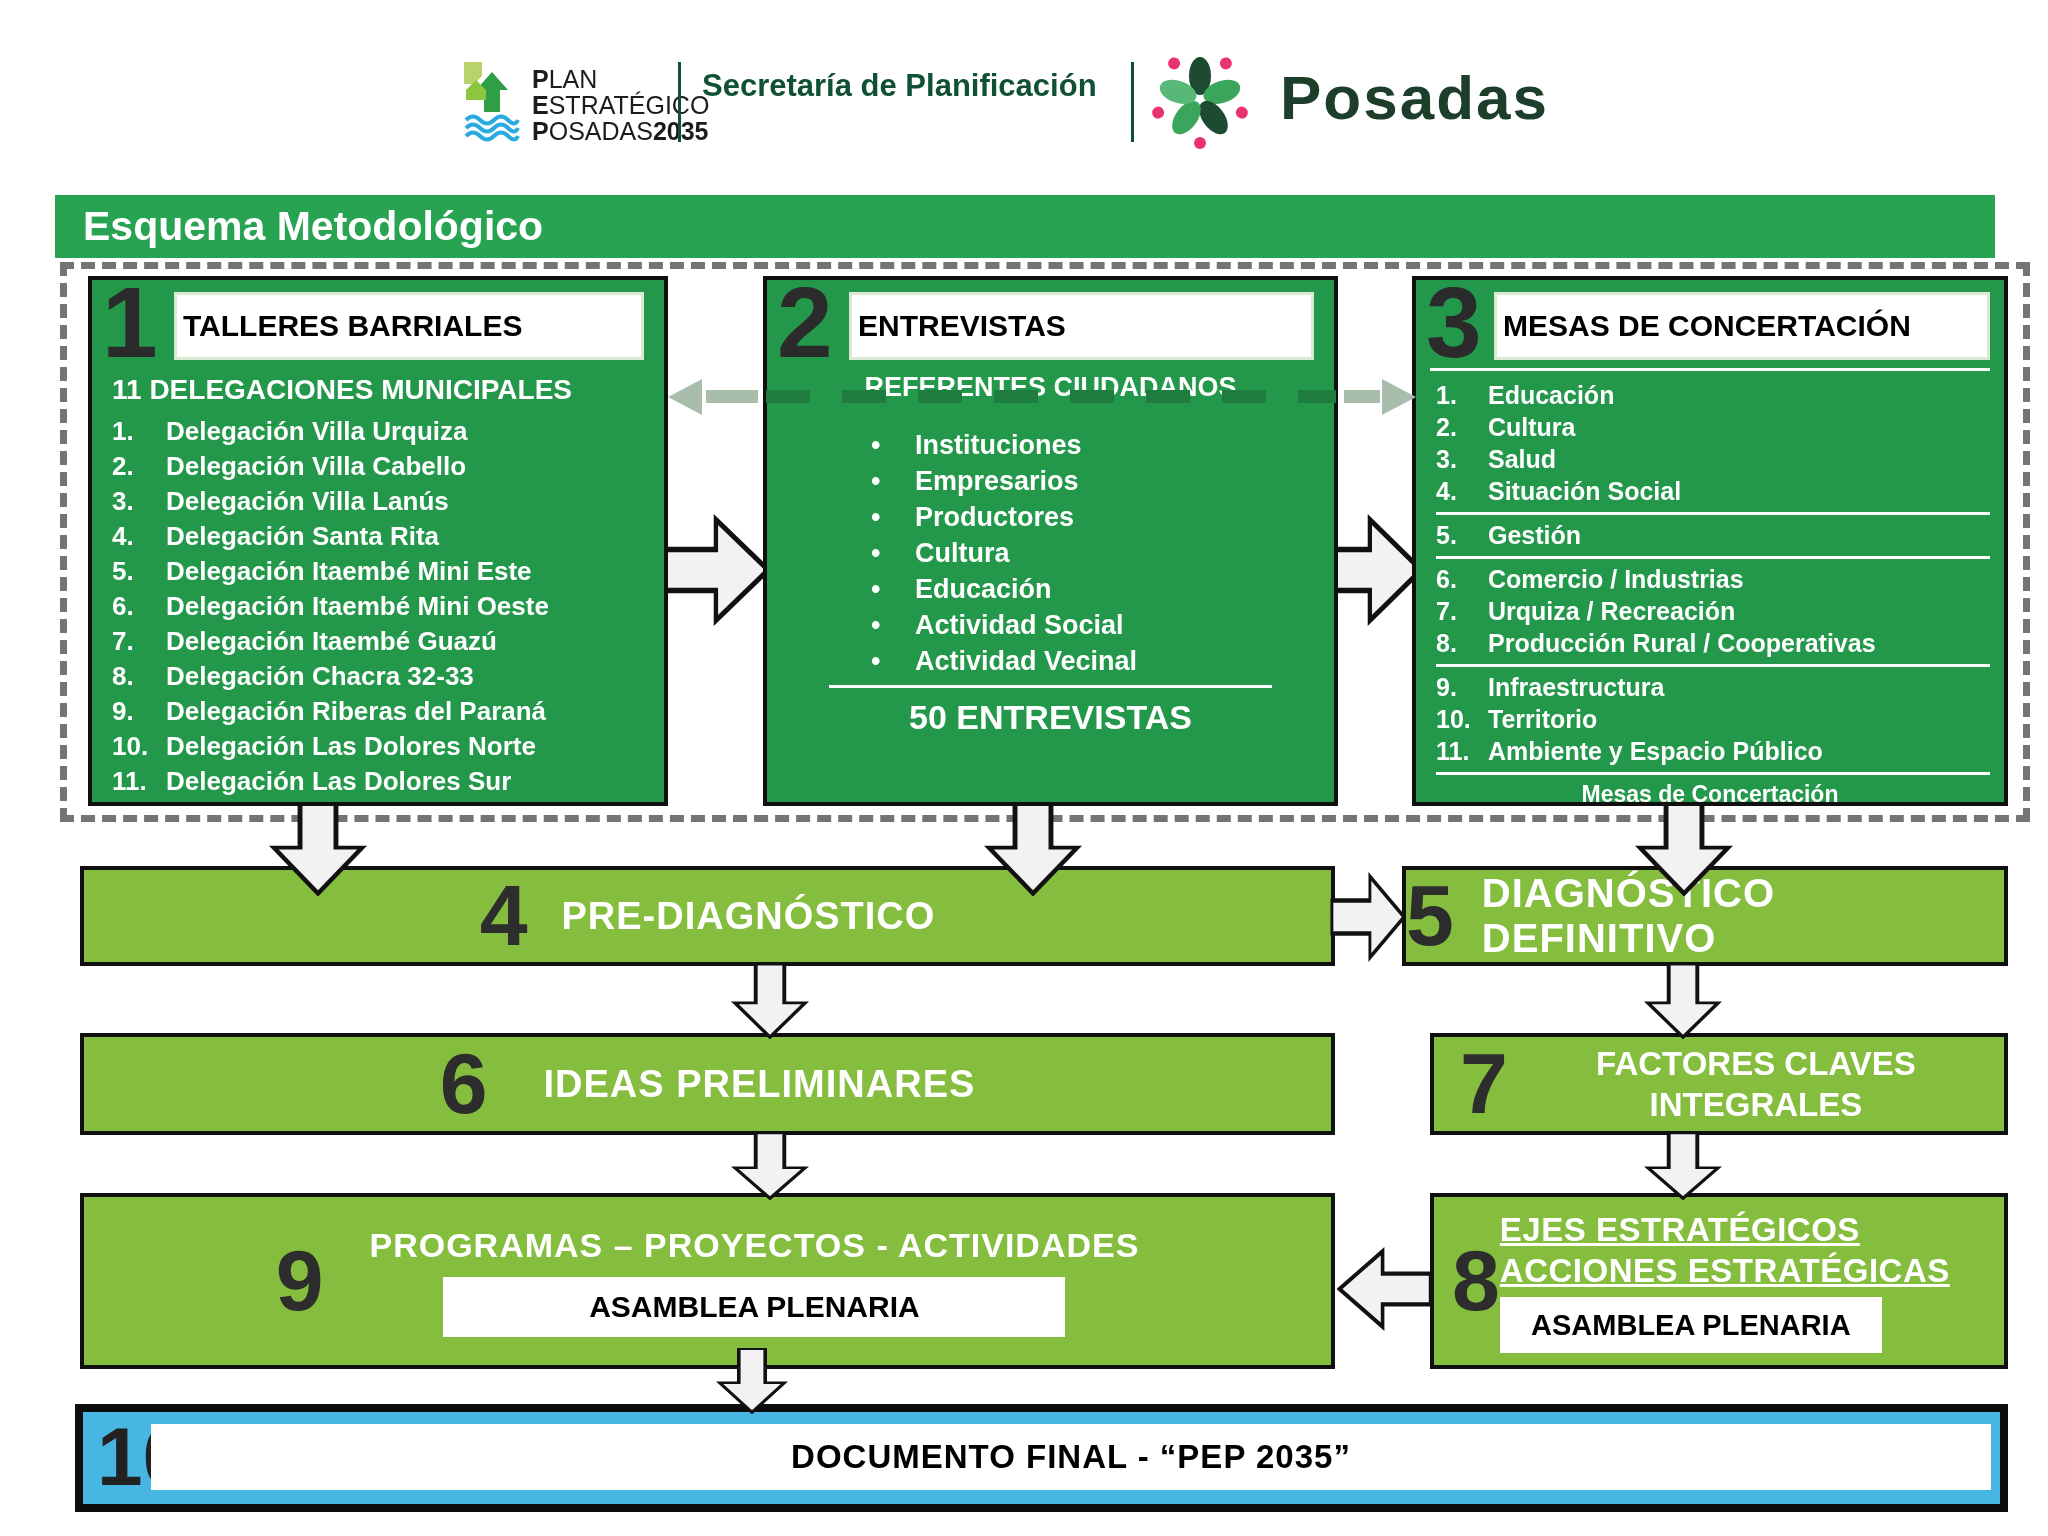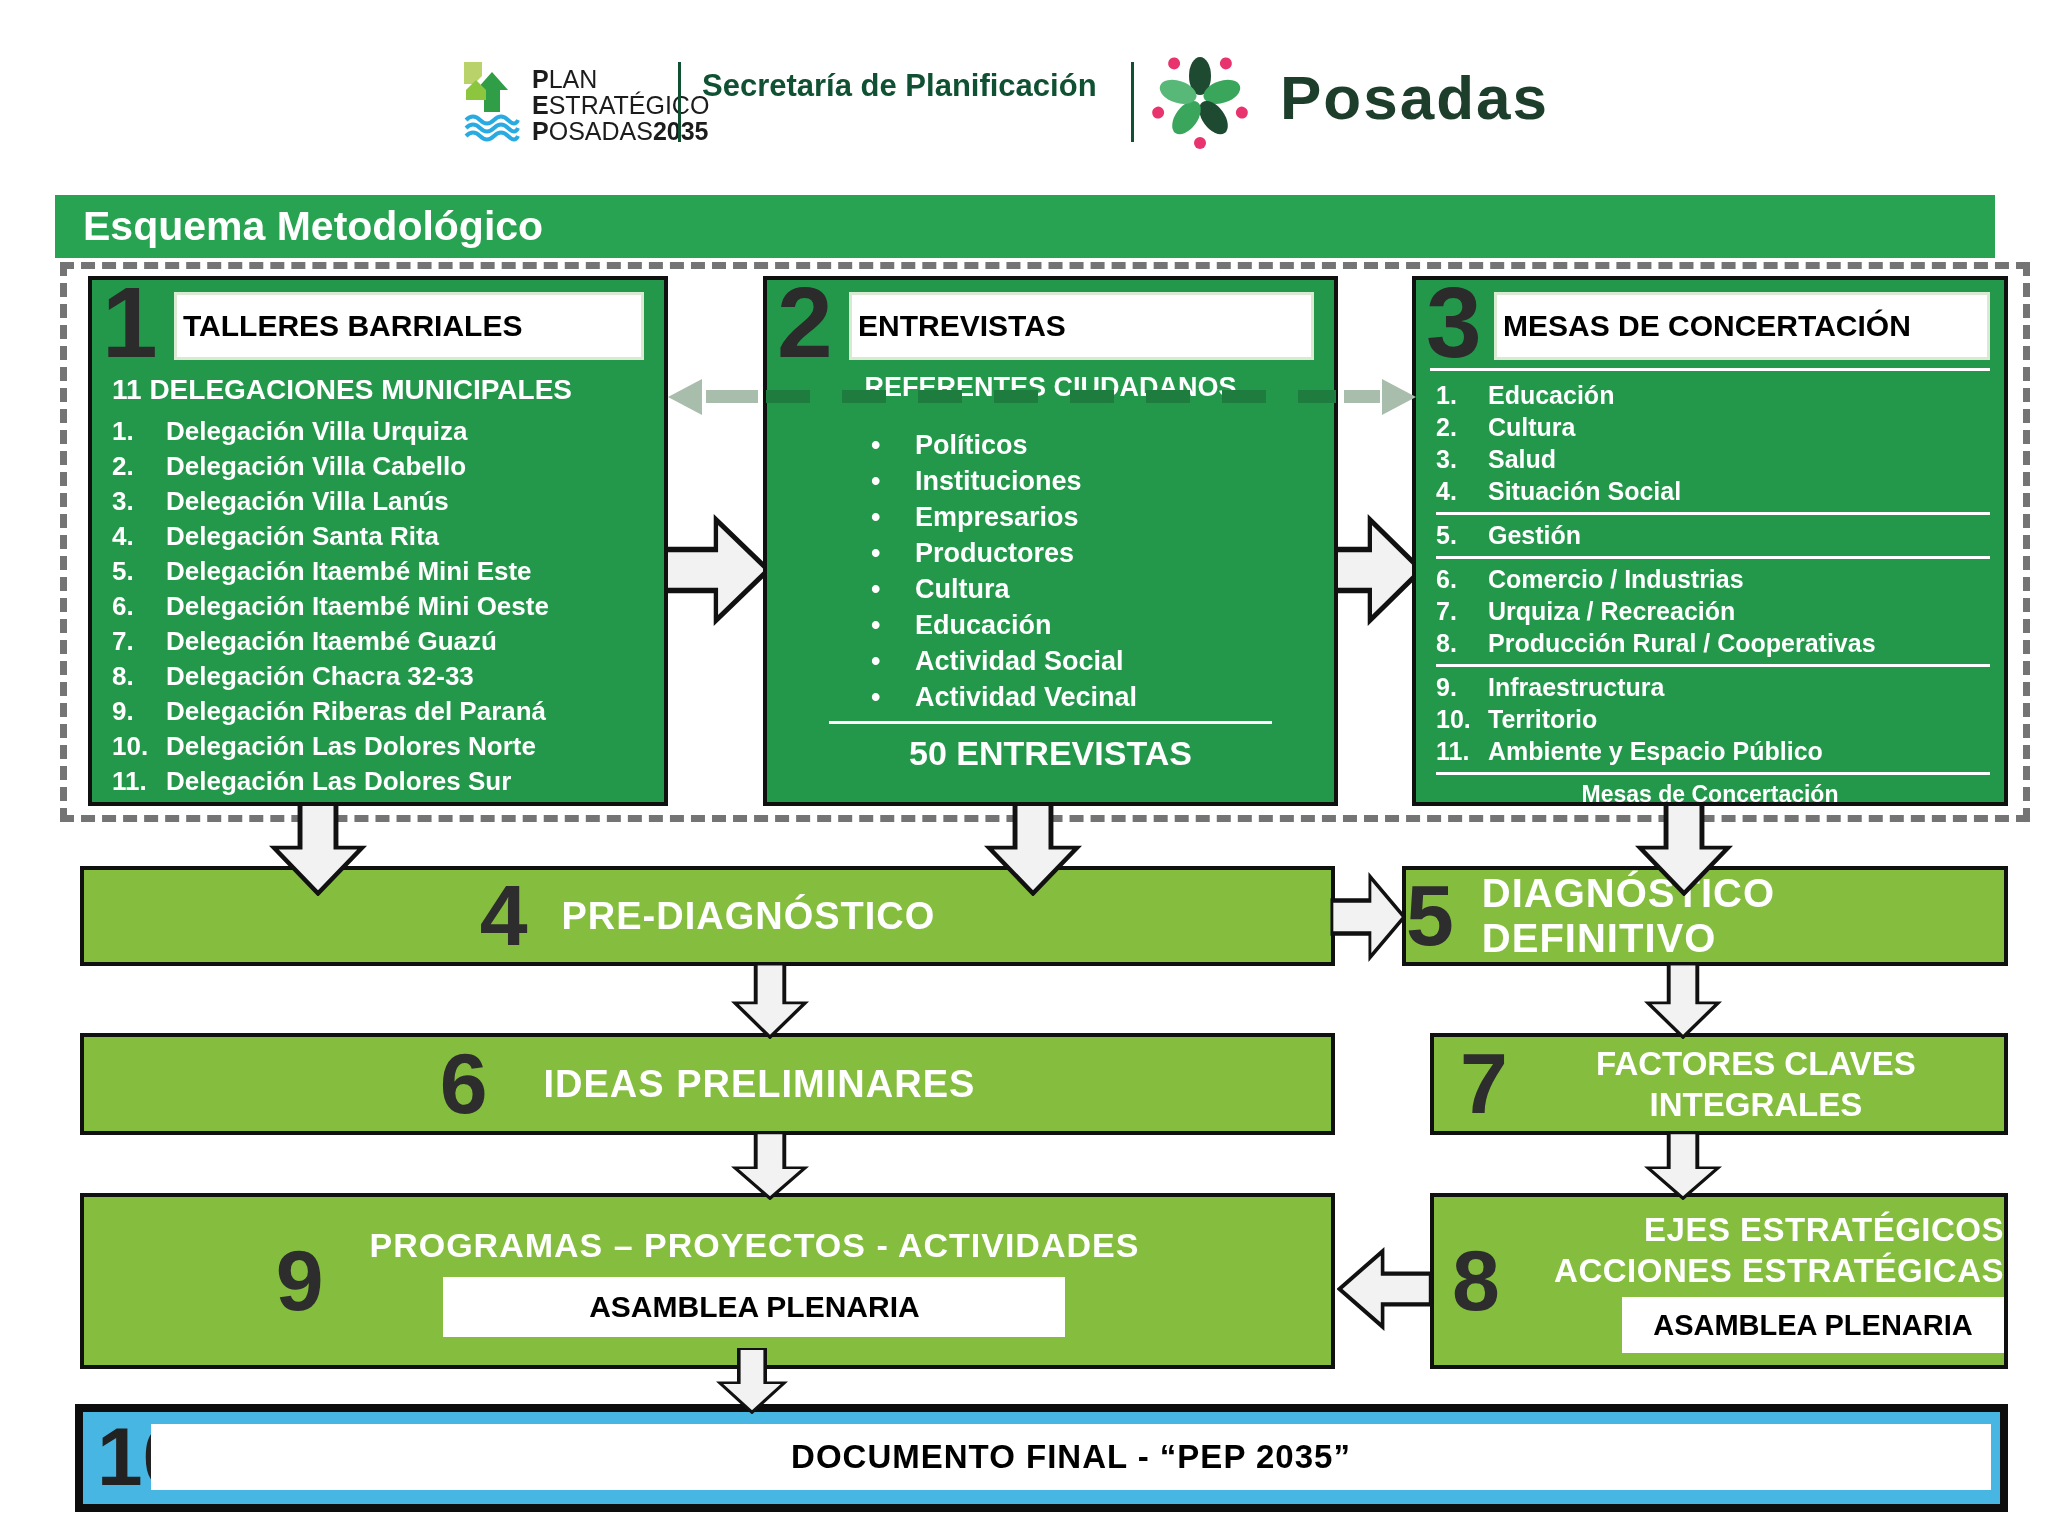--- a/index.html
+++ b/index.html
@@ -73,21 +73,21 @@
   .bar5 { left: 1402px; top: 866px; width: 606px; height: 100px; gap: 28px; }
   .bar6 { left: 80px; top: 1033px; width: 1255px; height: 102px; gap: 56px; }
   .bar7 { left: 1430px; top: 1033px; width: 578px; height: 102px; justify-content: flex-start; }
   .bar9 { left: 80px; top: 1193px; width: 1255px; height: 176px; gap: 46px; }
   .box8 { left: 1430px; top: 1193px; width: 578px; height: 176px; justify-content: flex-start; }
   .bar-label { font-size: 38px; font-weight: bold; letter-spacing: 1px; }
   .bar5 .bar-label { font-size: 40px; }
   .bar7 .num { margin-left: 26px; }
   .bar7 .two-line { flex: 1; text-align: center; font-size: 33px; font-weight: bold; line-height: 41px; }
   .box8 .num { margin-left: 18px; }
-  .box8 .col { flex: 1; display: flex; flex-direction: column; align-items: flex-end; }
+  .box8 .col { flex: 1; display: flex; flex-direction: column; align-items: flex-start; text-decoration: underline; }
   .box8 .line { font-size: 33px; font-weight: bold; line-height: 41px; letter-spacing: 0.5px; }
   .badge { background: #fff; color: #000; font-weight: bold; text-align: center;
     display: flex; align-items: center; justify-content: center; }
   .box8 .badge { width: 382px; height: 56px; font-size: 29px; margin-top: 6px; }
   .bar9 .col { display: flex; flex-direction: column; align-items: center; }
   .bar9 .bar-label { font-size: 34px; }
   .bar9 .badge { width: 622px; height: 60px; font-size: 30px; margin-top: 12px; }
 
   
   .box10 { left: 75px; top: 1404px; width: 1933px; height: 108px; background: #47b6e2;
@@ -158,21 +158,20 @@
       <li>Delegación Las Dolores Norte</li>
       <li>Delegación Las Dolores Sur</li>
     </ol>
 </div>
 
 <div class="abs stage-box box2">
   <div class="big-num">2</div>
   <div class="stage-title">ENTREVISTAS</div>
   <div class="sub-head-center">REFERENTES CIUDADANOS</div>
   <ul class="bullets">
-      <li>Políticos</li>
       <li>Instituciones</li>
       <li>Empresarios</li>
       <li>Productores</li>
       <li>Cultura</li>
       <li>Educación</li>
       <li>Actividad Social</li>
       <li>Actividad Vecinal</li>
     </ul>
   <div class="rule2"></div>
   <div class="footer2">50 ENTREVISTAS</div>

